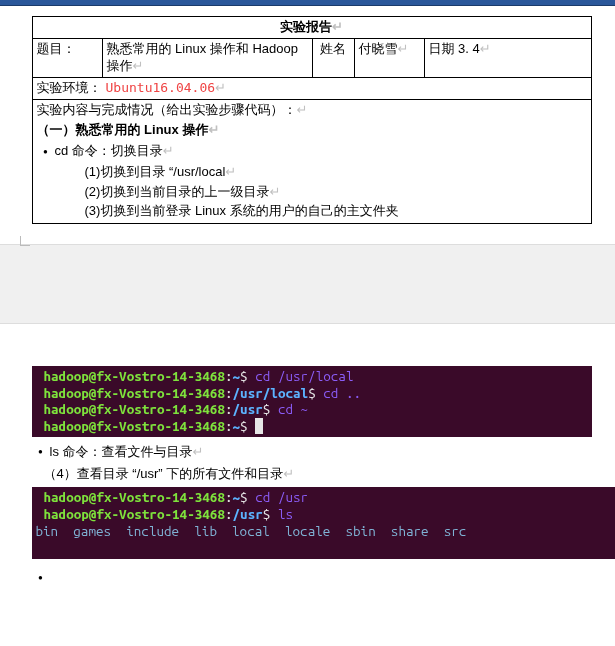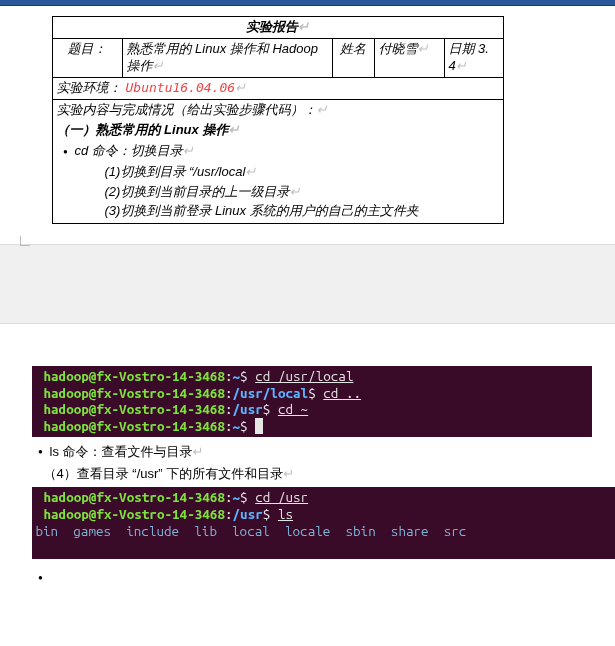--- a/index.html
+++ b/index.html
@@ -33,24 +33,22 @@
     position: absolute;
     left: 12px;
     top: 230px;
     width: 10px;
     height: 10px;
     border-left: 1px solid #bbb;
     border-bottom: 1px solid #bbb;
   }
   table.report {
     border-collapse: collapse;
-    width: 452px;
-    margin-left: 20px;
+    width: 560px;
     margin-top: 4px;
-    font-style: italic;
   }
   table.report td {
     border: 1.5px solid #000;
     padding: 2px 4px;
     vertical-align: top;
     line-height: 1.3;
   }
   .hdr-row td { text-align: center; font-weight: bold; }
   .content-cell { padding: 4px 8px 10px 8px; }
   .sec-title { font-weight: bold; margin: 4px 0 4px 0; }
@@ -69,39 +67,39 @@
     padding: 2px 4px;
     width: 560px;
     margin: 2px 0;
     white-space: pre;
     overflow: hidden;
   }
   .term .gr { color: #7ee23c; font-weight: bold; padding-left: 8px; }
   .term .wh { color: #e6e6e6; }
   .term .bl { color: #5cb3ff; font-weight: bold; }
   .term .cy { color: #7fb3d5; }
-  .term .pr { color: #e5e5e5; text-decoration: underline; }
+  .term .pr { color: #8b5cf6; }
   .cursor { background: #e6e6e6; color: #3a0a29; }
   .env-td { display:flex; }
   .env-lbl { flex:0 0 auto; }
   .env-val { color: #ef4444; font-family: Consolas, monospace; margin-left:4px; }
 </style>
 </head>
 <body>
 
 <div class="topbar"></div>
 
 <div class="page1">
   <table class="report">
     <tbody>
         <tr class="hdr-row">
           <td colspan="5"><span>实验报告</span><span class="pm">↵</span></td>
         </tr>
     <tr>
-      <td style="width:70px;text-align:center">题目：</td>
+      <td style="width:70px;text-align:left">题目：</td>
       <td style="width:210px"><span>熟悉常用的 Linux 操作和 Hadoop 操作</span><span class="pm">↵</span></td>
       <td style="width:42px;text-align:center">姓名</td>
       <td style="width:70px"><span>付晓雪</span><span class="pm">↵</span></td>
       <td style="text-align:left"><span>日期 3. 4</span><span class="pm">↵</span></td>
     </tr>
     <tr>
       <td colspan="5">
         <div class="env-td">
           <span class="env-lbl">实验环境：</span>
           <span class="env-val">Ubuntu16.04.06</span>

